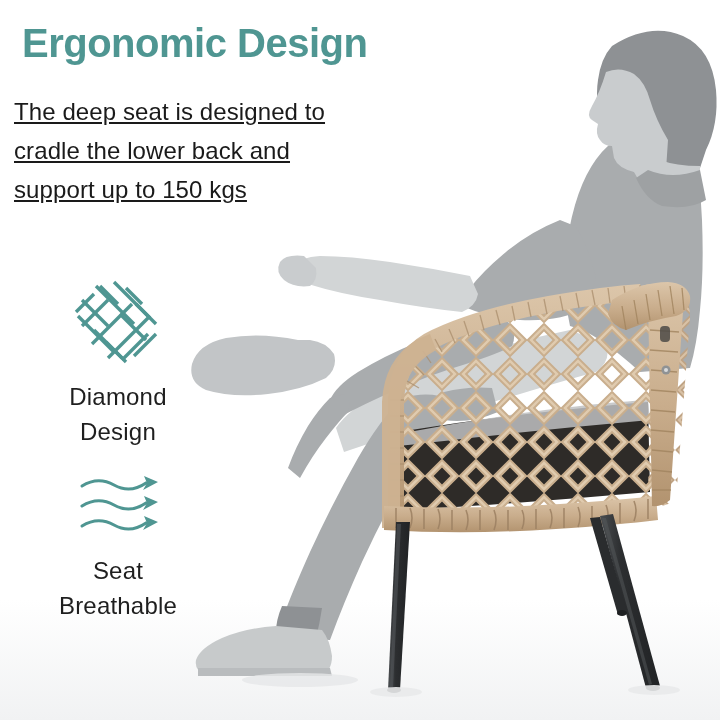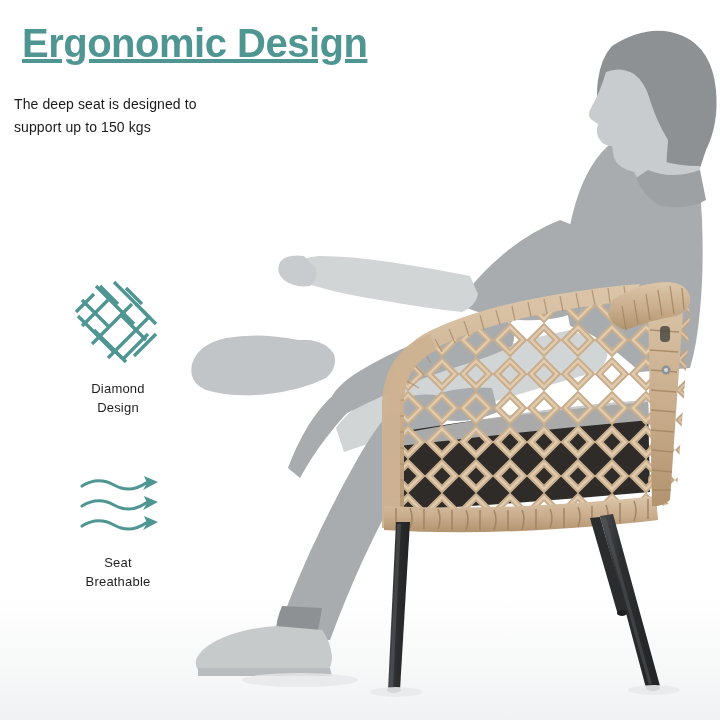--- a/index.html
+++ b/index.html
@@ -25,26 +25,27 @@
     font-weight:bold;
     letter-spacing:-0.5px;
     color:#4f9692;
     line-height:1.08;
     white-space:nowrap;
     z-index:40;
   }
   #subcopy {
     position:absolute;
     left:14px; top:93px;
-    font-size:14px;
+    font-size:24px;
     font-weight:400;
     color:#1a1a1a;
     line-height:1.62;
     letter-spacing:0.1px;
     z-index:40;
+    text-decoration:underline;
   }
   #subcopy .ln { display:block; white-space:nowrap; }
 
   
   .feature {
     position:absolute;
     left:28px;
     width:180px;
     text-align:center;
     z-index:40;
@@ -53,21 +54,21 @@
   #feature-breathe { top:468px; }
   .feature-icon {
     height:98px;
     display:flex;
     align-items:center;
     justify-content:center;
   }
   #feature-breathe .feature-icon { height:76px; }
   .feature-label {
     margin-top:10px;
-    font-size:13px;
+    font-size:24px;
     color:#1f1f1f;
     line-height:1.45;
     letter-spacing:0.2px;
   }
   .feature-label .ln { display:block; }
 
   
   #scene {
     position:absolute;
     inset:0;
@@ -444,24 +445,25 @@
                  L 627 612
                  L 618 615 Z" fill="#2a2c2e"></path>
         <ellipse cx="622" cy="613" rx="5" ry="3" fill="#1e2022"></ellipse>
 
         <ellipse cx="396" cy="692" rx="26" ry="5" fill="#e9eaeb" opacity="0.9"></ellipse>
         <ellipse cx="654" cy="690" rx="26" ry="5" fill="#e9eaeb" opacity="0.9"></ellipse>
       </g>
     </svg>
   </div>
 
-  <h1 id="headline" style="color: rgb(79, 150, 146); text-decoration: underline;">Ergonomic Design</h1>
+  <h1 id="headline" style="color: rgb(79, 150, 146);">Ergonomic Design</h1>
 
   <p id="subcopy" style="color: rgb(26, 26, 26);">
     <span class="ln">The deep seat is designed to</span>
+    <span class="ln">cradle the lower back and</span>
     <span class="ln">support up to 150 kgs</span>
   </p>
 
   <div class="feature" id="feature-weave">
     <div class="feature-icon">
       <svg width="108" height="98" viewBox="0 0 108 98" xmlns="http://www.w3.org/2000/svg">
         <g stroke="#4f9692" stroke-width="3.4" stroke-linecap="butt" fill="none">
 
           <line x1="18" y1="28" x2="44" y2="54"></line>
           <line x1="32" y1="14" x2="70" y2="52"></line>

